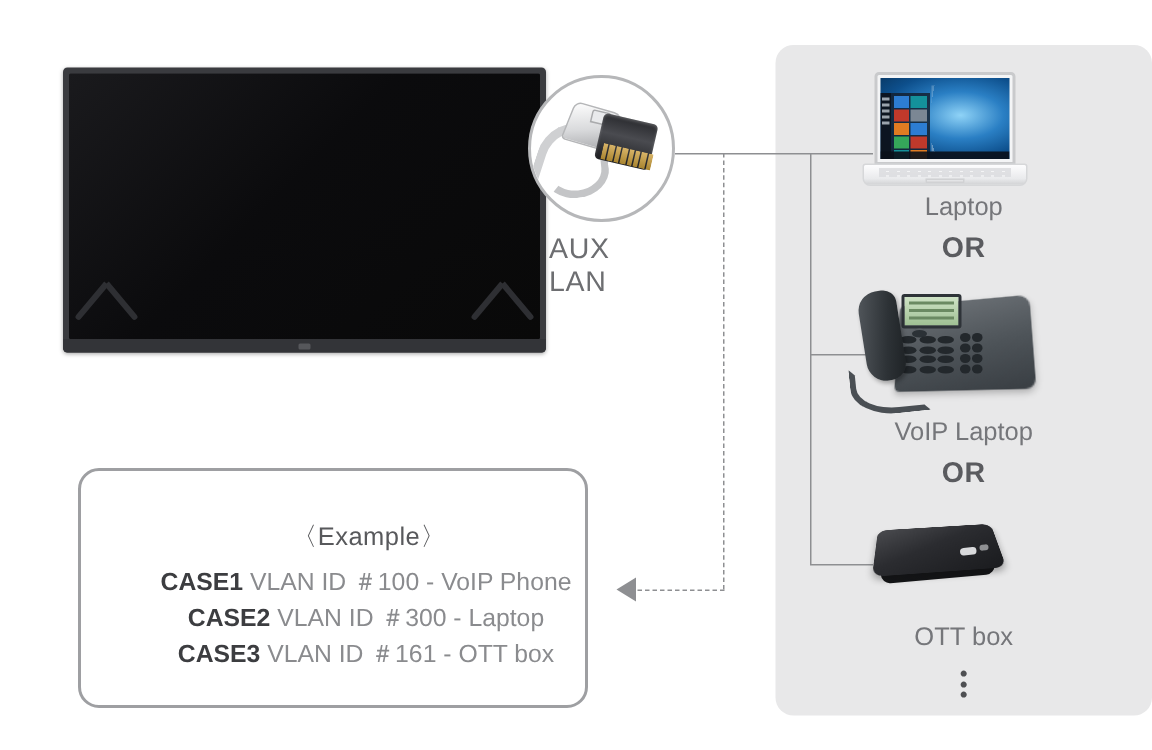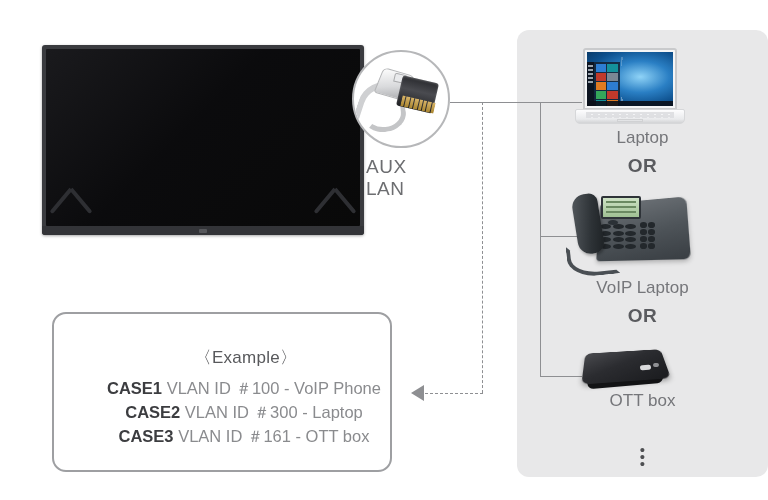--- a/index.html
+++ b/index.html
@@ -701,21 +701,21 @@
   <div class="dev-label" style="top:278px;">VoIP Laptop</div>
   <div class="or-label" style="top:305px;">OR</div>
 
   <div class="ott">
     <div class="ott-side"></div>
     <div class="ott-top"></div>
     <div class="ott-led"></div>
     <div class="ott-led2"></div>
   </div>
 
-  <div class="dev-label" style="top:391px;text-align:center;">OTT box</div>
+  <div class="dev-label" style="top:415px;text-align:center;">OTT box</div>
 
   <div class="vdots" style="top:446px;">
     <span>•</span>
     <span>•</span>
     <span>•</span>
   </div>
 
   <div class="example-box">
     <div class="example-title">〈Example〉</div>
     <div class="case-list">

